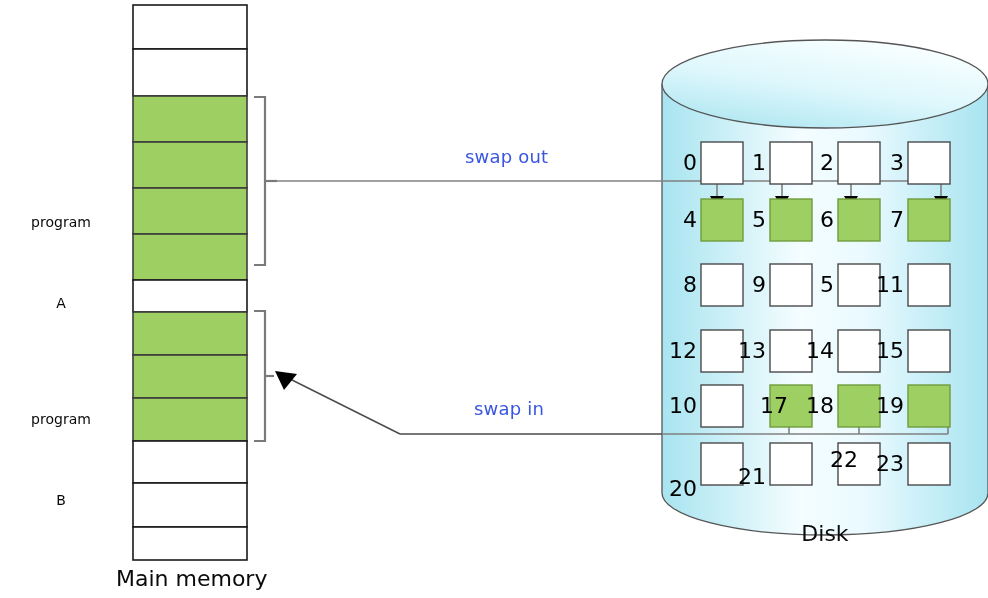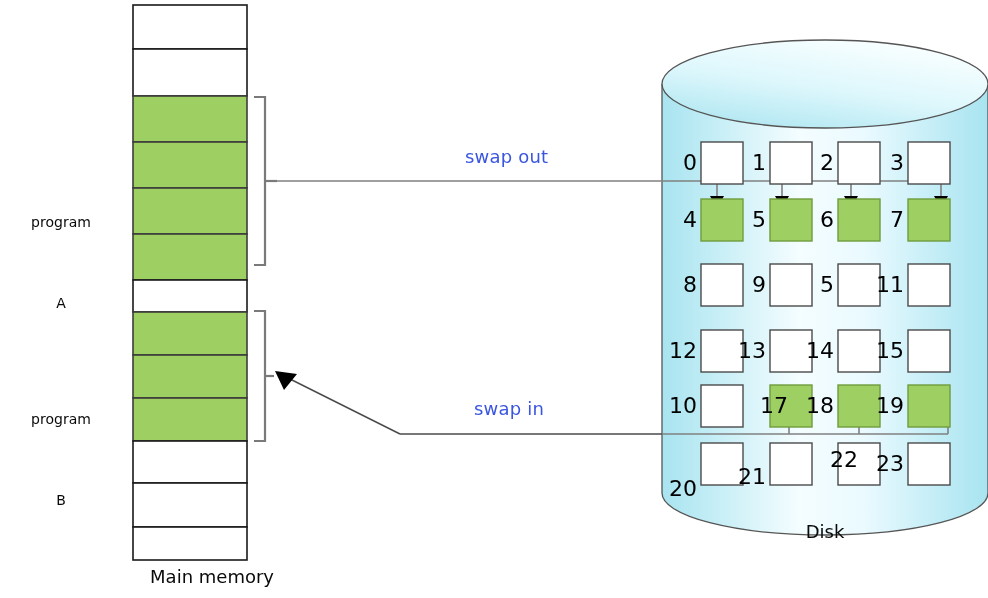--- a/index.html
+++ b/index.html
@@ -33,21 +33,21 @@
     line-height: 27px;
     text-align: center;
     color: #0a0a0a;
   }
   .swap-label {
     font-size: 18px;
     color: #3a56e0;
     letter-spacing: 0.2px;
   }
   .caption {
-    font-size: 18px;
+    font-size: 22px;
     color: #0a0a0a;
   }
   .blk-num {
     font-size: 22px;
     color: #000000;
     text-align: right;
   }
 </style>
 </head>
 <body>
@@ -205,17 +205,17 @@
 
   <div class="lbl prog-label" style="left:0px; top:352px; width:122px;">
     <div>program</div>
     <div>B</div>
   </div>
 
   <div class="lbl swap-label" style="left:465px; top:146px;">swap out</div>
 
   <div class="lbl swap-label" style="left:474px; top:398px;">swap in</div>
 
-  <div class="lbl caption" style="left:116px; top:566px; width:150px; text-align:right;margin-left:8px;">Main memory</div>
+  <div class="lbl caption" style="left:116px; top:566px; width:150px; text-align:right;">Main memory</div>
 
   <div class="lbl caption" style="left:760px; top:521px; width:130px; text-align:center;">Disk</div>
 
 </div>
 
 </body></html>

